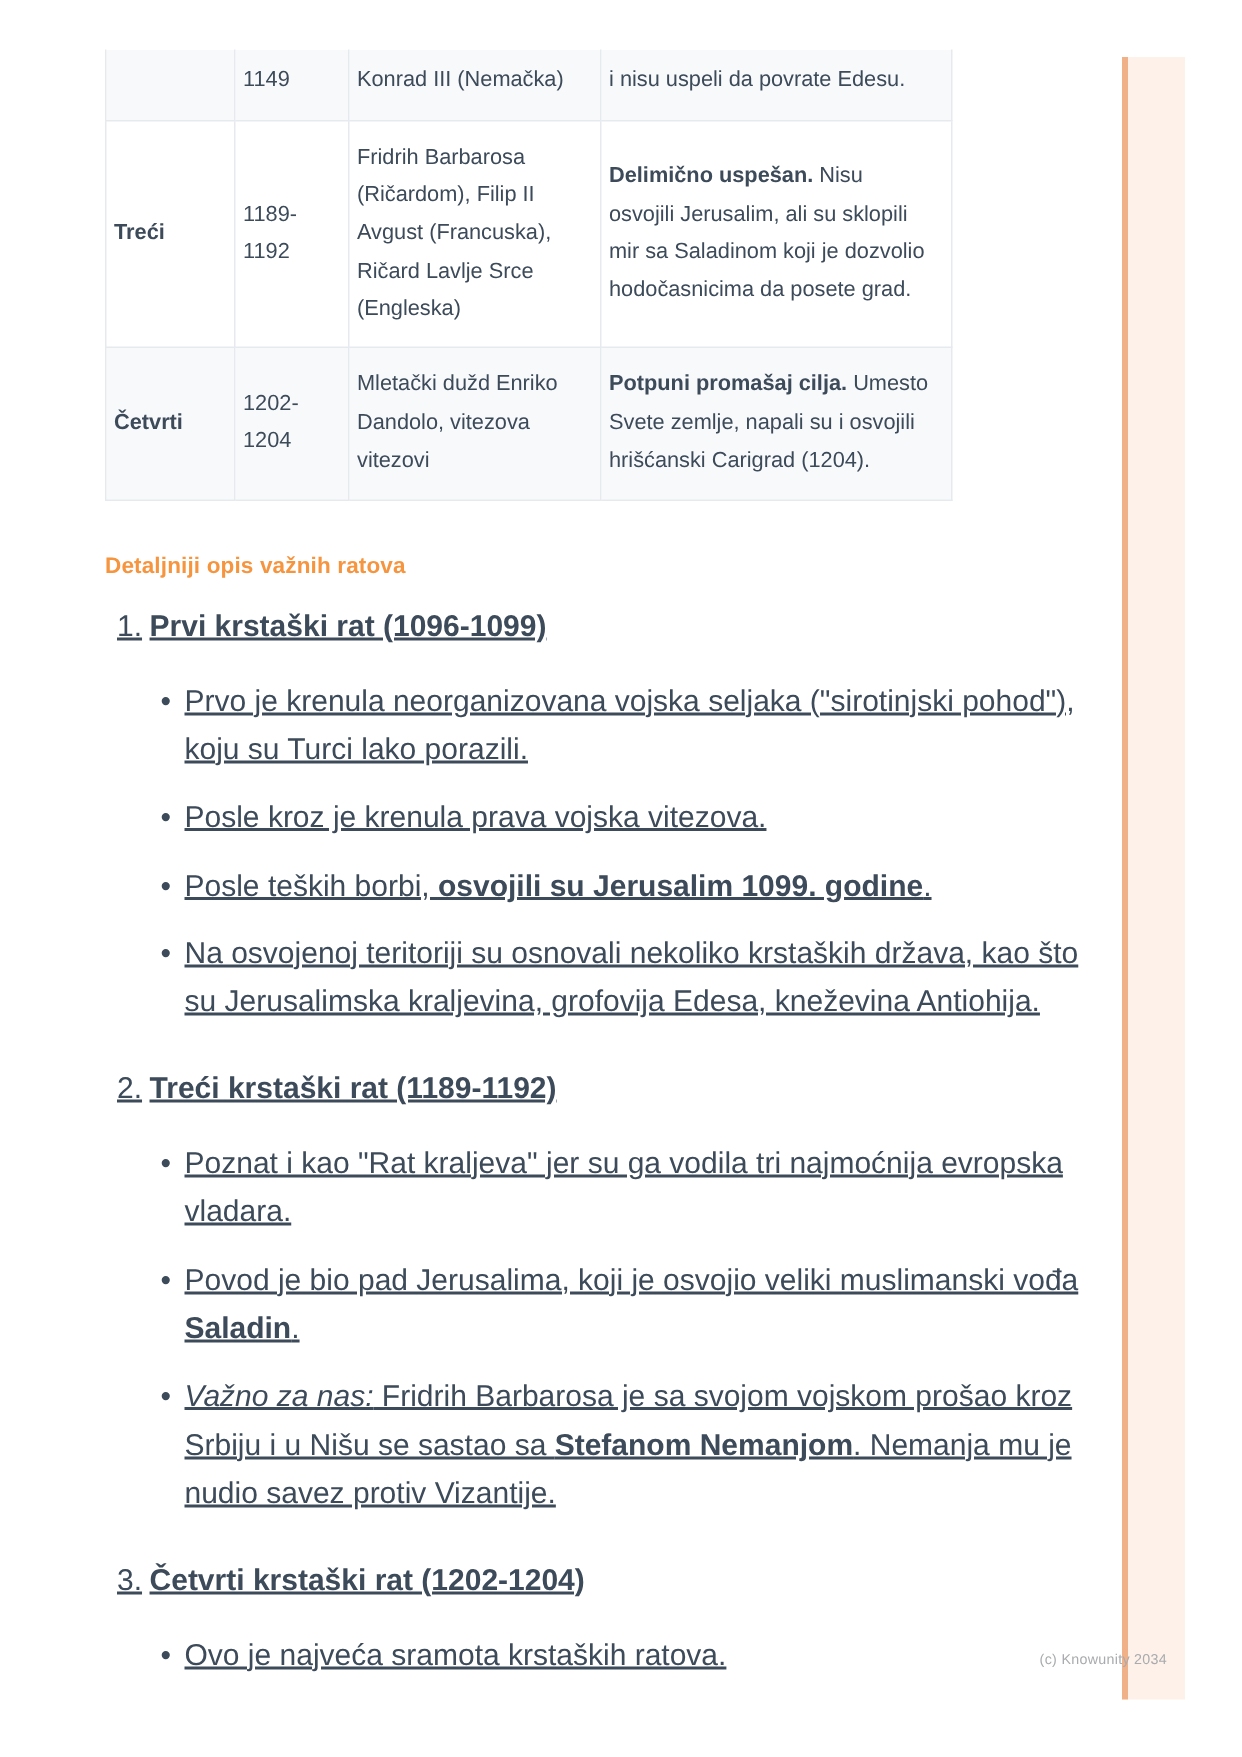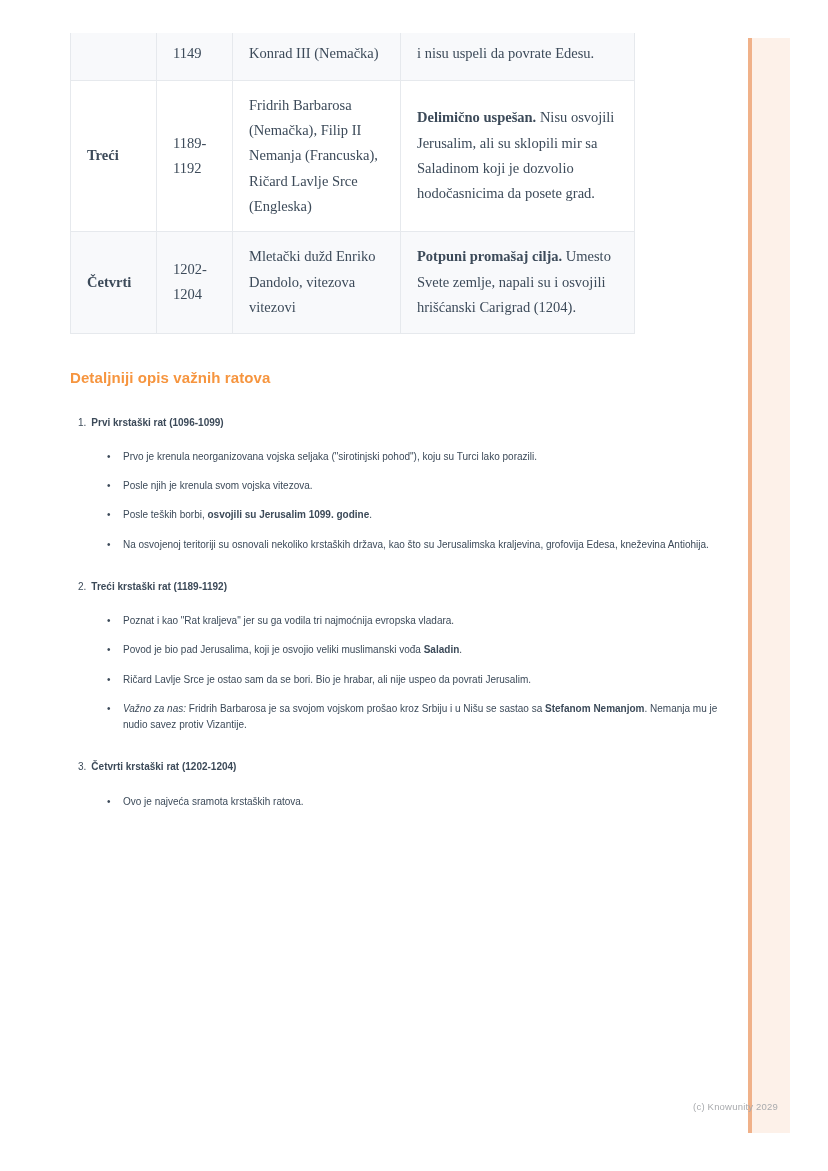--- a/index.html
+++ b/index.html
@@ -40,47 +40,47 @@
     font-size: 14.5px;
     line-height: 1.75;
     table-layout: fixed;
   }
   col.w-name { width: 86px; }
   col.w-years { width: 76px; }
   col.w-leaders { width: 168px; }
   col.w-outcome { width: 234px; }
   table.crusades td {
     border: 1px solid var(--border, #e6e9ed);
-    padding: 12px 13px 12px 16px;
+    padding: 12px 13px 12px 5px;
     vertical-align: middle;
     overflow: hidden;
-    font-family: Liberation Serif, serif;
   }
   table.crusades tr:nth-child(odd) td { background: var(--row-tint, #f8f9fb); }
   table.crusades tr:first-child td {
     border-top: none;
     height: 47px;
     vertical-align: top;
     padding-top: 8px;
   }
   td.c-name { font-weight: bold; }
   td.c-outcome b, .seg-b { font-weight: bold; }
   .seg-i { font-style: italic; }
   h2.section-heading {
     margin-top: 35px;
     font-size: 15px;
     font-weight: bold;
     color: var(--accent, #f6953f);
     letter-spacing: 0.1px;
   }
   ol.wars {
     list-style: none;
-    margin-top: 30px;
-    font-size: 10px;
+    margin-top: 18px;
+    font-size: 20px;
     padding-left: 8px;
+    text-decoration: underline;
   }
   ol.wars > li { margin-bottom: 4px; }
   .item-title { line-height: 1.45; }
   .item-title .num { font-weight: normal; margin-right: 5px; }
   .item-title .ttl { font-weight: bold; }
   ul.points {
     list-style: none;
     margin: 19px 0 27px 28px;
     max-width: 628px;
   }
@@ -113,55 +113,54 @@
     <tbody>
         <tr>
           <td class="c-name"></td>
           <td class="c-years">1149</td>
           <td class="c-leaders">Konrad III (Nemačka)</td>
           <td class="c-outcome">i nisu uspeli da povrate Edesu.</td>
         </tr>
         <tr>
           <td class="c-name">Treći</td>
           <td class="c-years">1189-1192</td>
-          <td class="c-leaders">Fridrih Barbarosa (Nemačka), Filip II Nemanja (Francuska), Ričard Lavlje Srce (Engleska)</td>
+          <td class="c-leaders">Fridrih Barbarosa (Ričardom), Filip II Avgust (Francuska), Ričard Lavlje Srce (Engleska)</td>
           <td class="c-outcome"><b>Delimično uspešan.</b> Nisu osvojili Jerusalim, ali su sklopili mir sa Saladinom koji je dozvolio hodočasnicima da posete grad.</td>
         </tr>
         <tr>
           <td class="c-name">Četvrti</td>
           <td class="c-years">1202-1204</td>
           <td class="c-leaders">Mletački dužd Enriko Dandolo, vitezova vitezovi</td>
           <td class="c-outcome"><b>Potpuni promašaj cilja.</b> Umesto Svete zemlje, napali su i osvojili hrišćanski Carigrad (1204).</td>
         </tr>
       </tbody>
   </table>
 
   <h2 class="section-heading">Detaljniji opis važnih ratova</h2>
 
   <ol class="wars">
       <li>
         <div class="item-title"><span class="num">1.</span><span class="ttl">Prvi krstaški rat (1096-1099)</span></div>
         <ul class="points">
           <li><span class="seg-n">Prvo je krenula neorganizovana vojska seljaka ("sirotinjski pohod"), koju su Turci lako porazili.</span></li>
-          <li><span class="seg-n">Posle njih je krenula svom vojska vitezova.</span></li>
+          <li><span class="seg-n">Posle kroz je krenula prava vojska vitezova.</span></li>
           <li><span class="seg-n">Posle teških borbi, </span><span class="seg-b">osvojili su Jerusalim 1099. godine</span><span class="seg-n">.</span></li>
           <li><span class="seg-n">Na osvojenoj teritoriji su osnovali nekoliko krstaških država, kao što su Jerusalimska kraljevina, grofovija Edesa, kneževina Antiohija.</span></li>
         </ul>
       </li>
       <li>
         <div class="item-title"><span class="num">2.</span><span class="ttl">Treći krstaški rat (1189-1192)</span></div>
         <ul class="points">
           <li><span class="seg-n">Poznat i kao "Rat kraljeva" jer su ga vodila tri najmoćnija evropska vladara.</span></li>
           <li><span class="seg-n">Povod je bio pad Jerusalima, koji je osvojio veliki muslimanski vođa </span><span class="seg-b">Saladin</span><span class="seg-n">.</span></li>
-          <li><span class="seg-n">Ričard Lavlje Srce je ostao sam da se bori. Bio je hrabar, ali nije uspeo da povrati Jerusalim.</span></li>
           <li><span class="seg-i">Važno za nas:</span><span class="seg-n"> Fridrih Barbarosa je sa svojom vojskom prošao kroz Srbiju i u Nišu se sastao sa </span><span class="seg-b">Stefanom Nemanjom</span><span class="seg-n">. Nemanja mu je nudio savez protiv Vizantije.</span></li>
         </ul>
       </li>
       <li>
         <div class="item-title"><span class="num">3.</span><span class="ttl">Četvrti krstaški rat (1202-1204)</span></div>
         <ul class="points">
           <li><span class="seg-n">Ovo je najveća sramota krstaških ratova.</span></li>
         </ul>
       </li>
     </ol>
 </div>
 
-<div class="watermark">(c) Knowunity 2029</div>
+<div class="watermark">(c) Knowunity 2034</div>
 
 </body></html>

